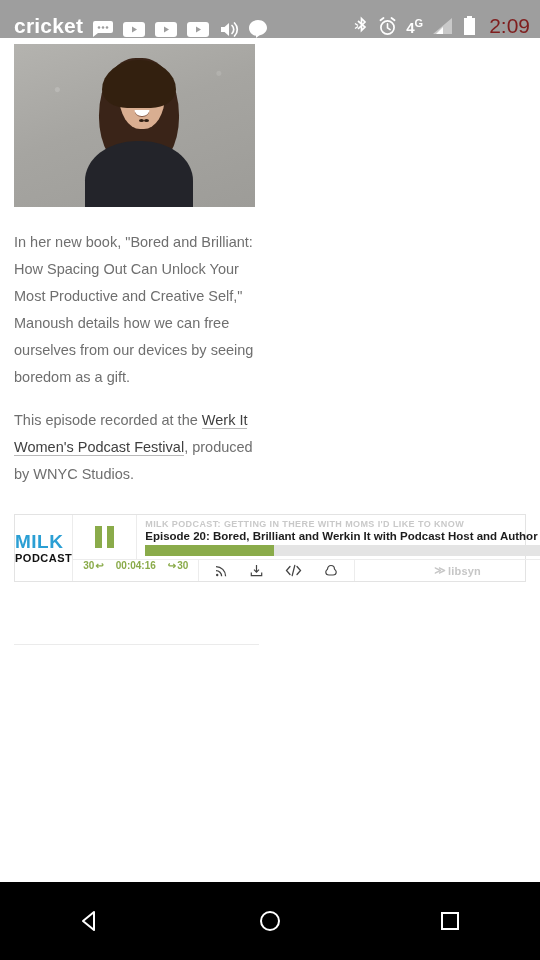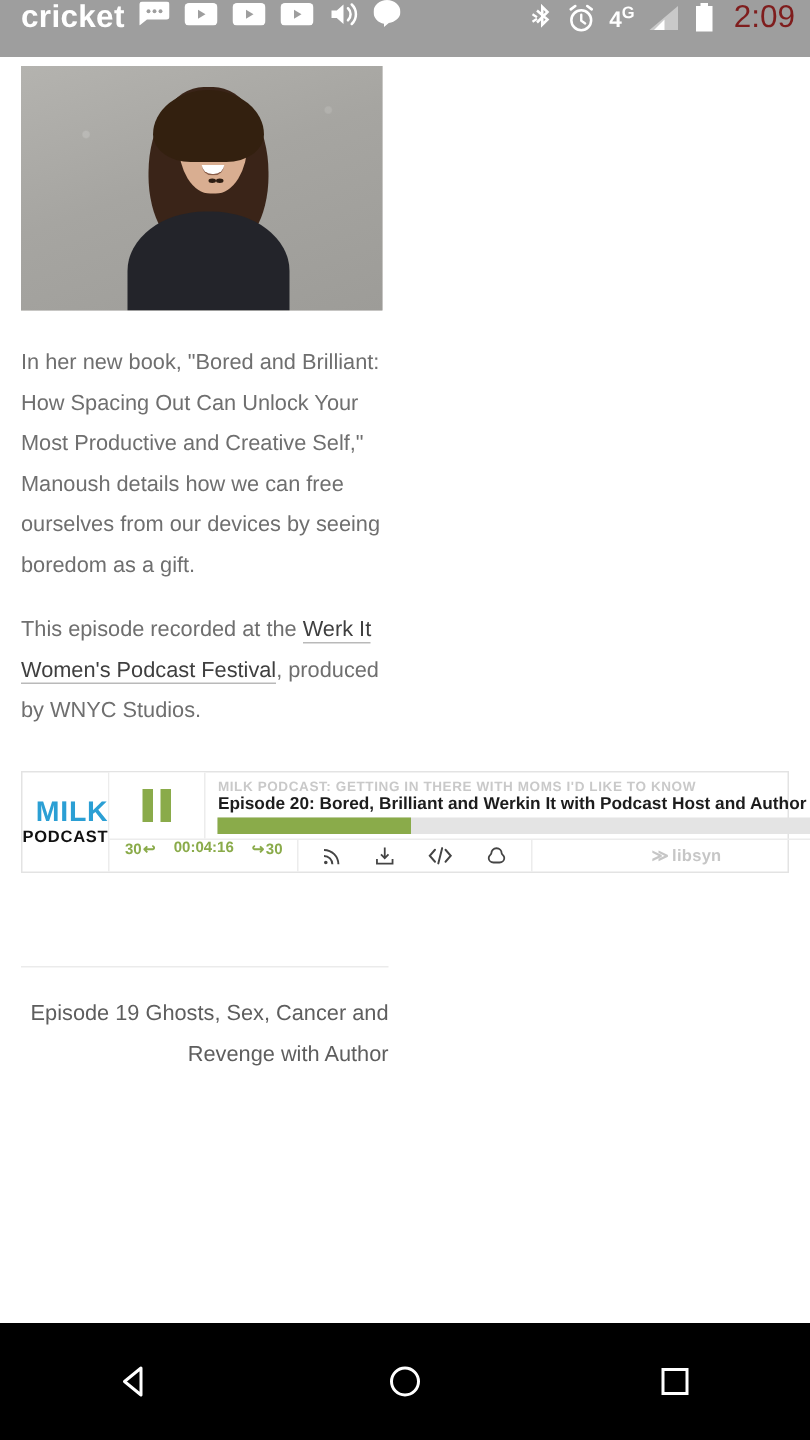--- a/index.html
+++ b/index.html
@@ -9,21 +9,21 @@
     font-family: "Liberation Sans", sans-serif;
     overflow: hidden;
   }
   #screen { position: relative; width: 540px; height: 960px; background: #fff; }
 
   
   .statusbar {
     position: absolute; top: 0; left: 0;
     width: 540px; height: 38px;
     background: #9e9e9e;
-    display: flex; align-items: flex-start;
+    display: flex; align-items: flex-end;
     padding: 0 10px 0 14px;
   }
   .carrier {
     color: #ffffff; font-size: 21px; font-weight: 600;
     letter-spacing: .2px; margin-right: 8px;
   }
   .sb-icons-left { display: flex; align-items: center; gap: 10px; }
   .sb-icons-right { display: flex; align-items: center; gap: 9px; margin-left: auto; }
   .ic { display: inline-flex; align-items: center; justify-content: center; }
   .ic svg { display: block; }
@@ -92,21 +92,21 @@
   
   .player {
     margin: 26px 14px 0 14px;
     width: 512px; height: 68px;
     display: flex; align-items: stretch;
     border: 1px solid #e3e3e3;
     background: #fff;
   }
   .player-logo {
     width: 74px; display: flex; flex-direction: column;
-    align-items: flex-end; justify-content: center;
+    align-items: flex-start; justify-content: center;
     border-right: 1px solid #ececec;
   }
   .logo-milk { color: #2b9fd4; font-size: 19px; font-weight: 800; letter-spacing: .5px; line-height: 1; }
   .logo-podcast { color: #111; font-size: 11px; font-weight: 800; letter-spacing: .5px; margin-top: 2px; line-height: 1; }
   .player-right { flex: 1; display: flex; flex-direction: column; }
   .player-top { display: flex; flex: 1; min-height: 0; }
   .btn-play {
     width: 64px; display: flex; align-items: center; justify-content: center;
     border-right: 1px solid #ececec; background: #fff;
   }
@@ -302,21 +302,20 @@
             <span>≫</span>
               <span>libsyn</span>
           </div>
         </div>
       </div>
     </div>
 
 
 
     <div class="divider"></div>
-    <div class="next-link">Episode 19 Ghosts, Sex, Cancer and Revenge with Author</div>
   </div>
 
   <div class="navbar">
     <span class="navbtn">
       <svg width="26" height="26" viewBox="0 0 26 26">
           <path d="M17 4L6 13l11 9z" fill="none" stroke="#fff" stroke-width="2" stroke-linejoin="round"></path>
         </svg>
     </span>
     <span class="navbtn">
       <svg width="26" height="26" viewBox="0 0 26 26">

